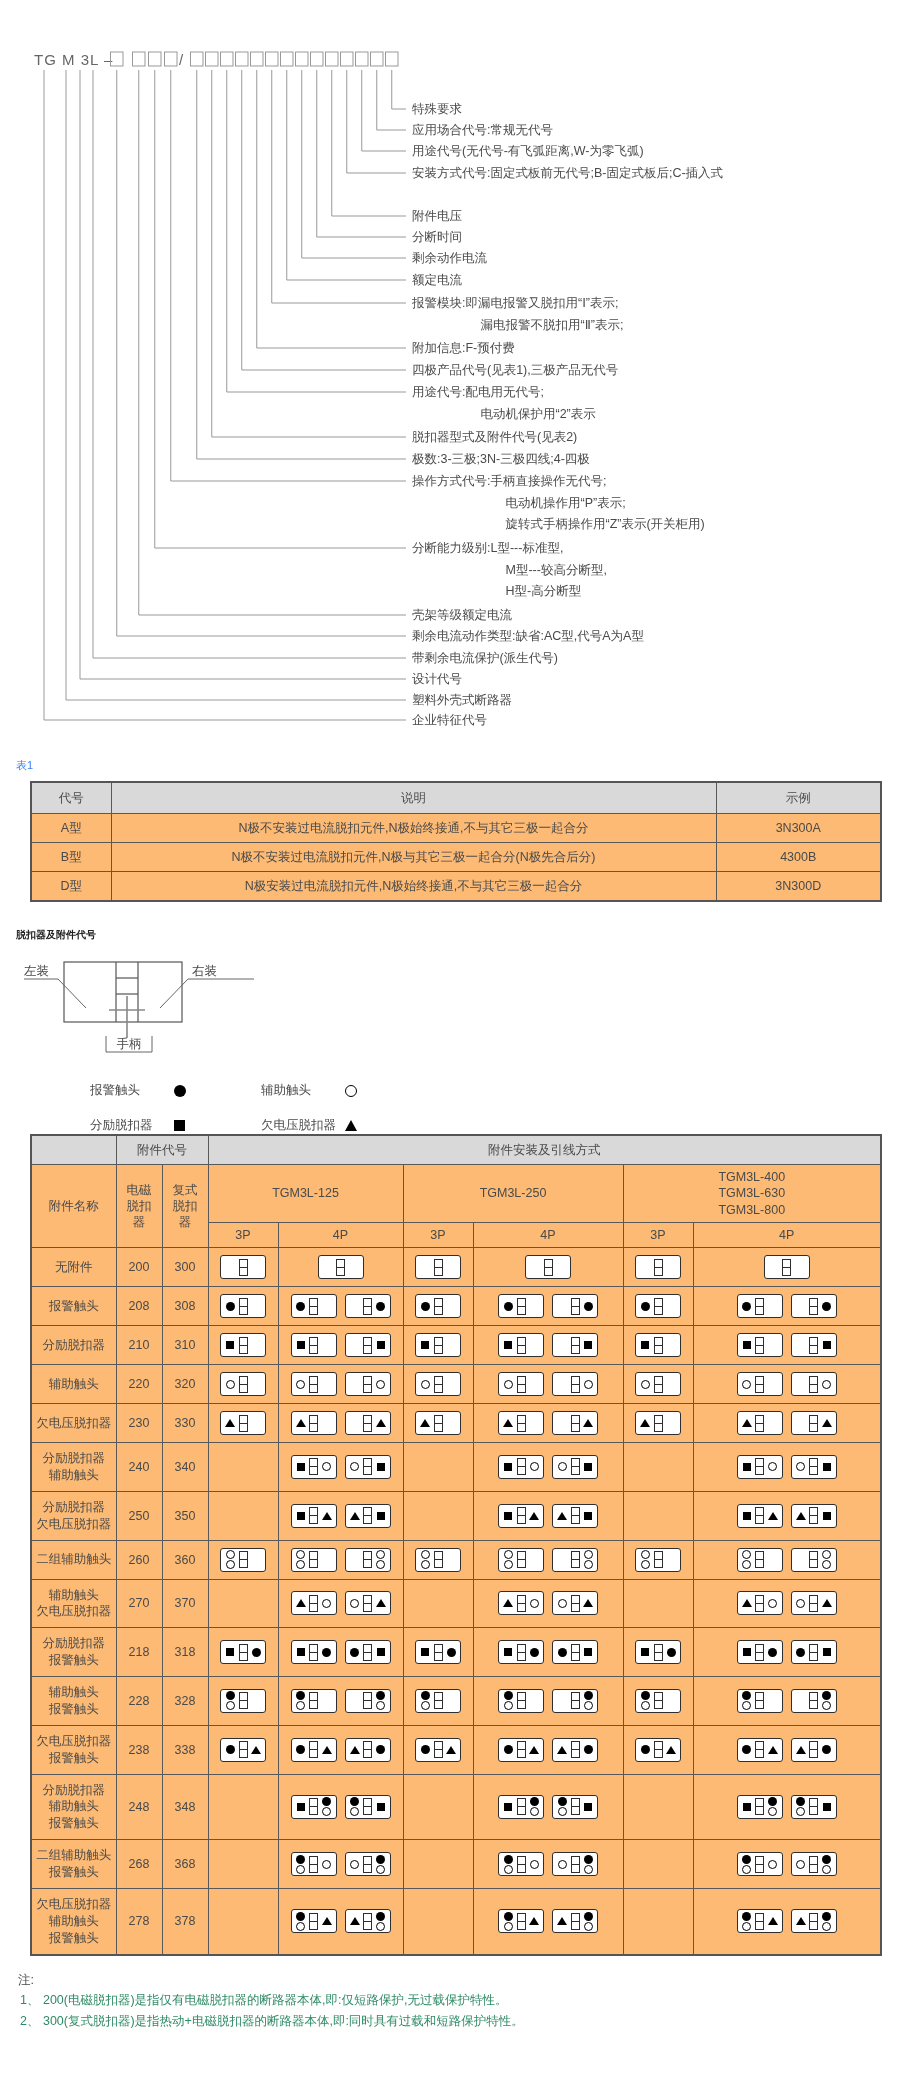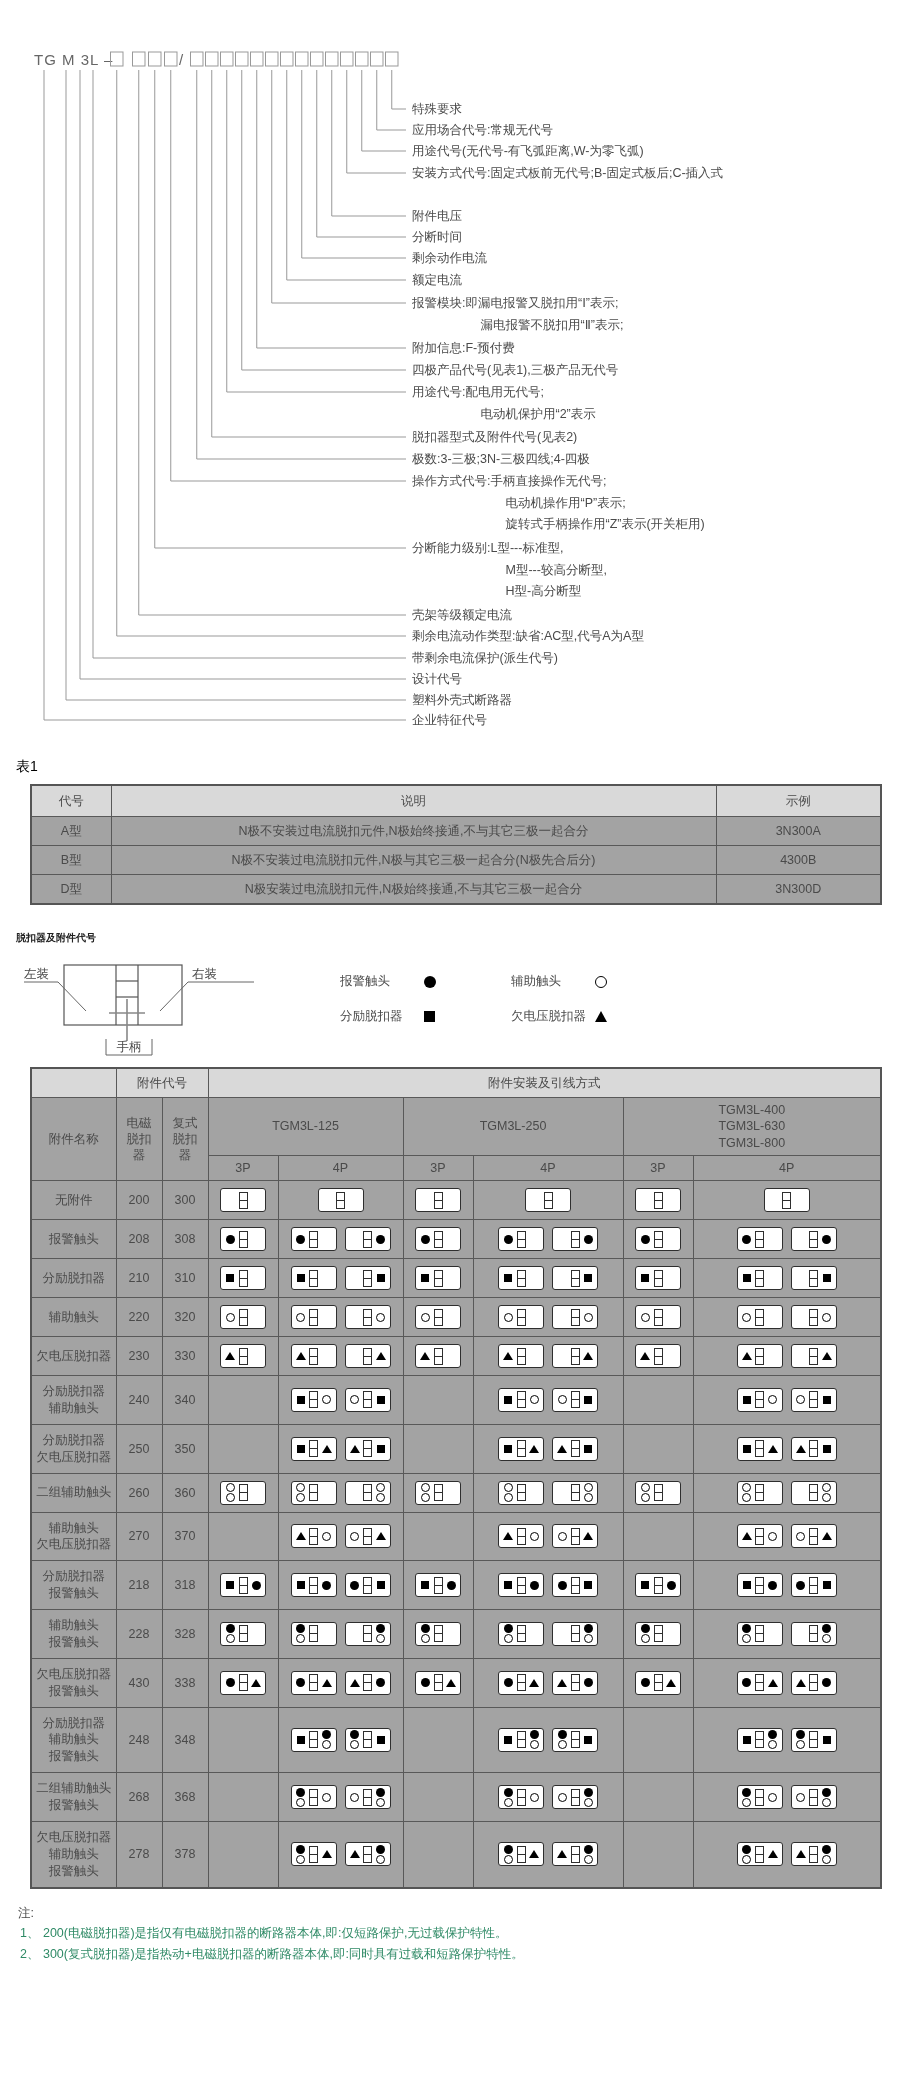--- a/index.html
+++ b/index.html
@@ -1,37 +1,37 @@
 <!DOCTYPE html>
 <html><head>
 <meta charset="utf-8">
 <style>
   html,body{margin:0;padding:0;background:#fff;}
   body{width:900px;font-family:"Liberation Sans","DejaVu Sans",sans-serif;color:#4a4a4a;}
   .page{padding:22px 14px 20px 14px;}
-  .caption{font-size:14px;color:#000000;margin:20px 0 8px 2px;}
+  .caption{font-size:11px;color:#3b82f6;margin:20px 0 8px 2px;}
   .sec-title{font-size:10px;font-weight:bold;color:#222;margin:26px 0 10px 2px;}
-  table{border-collapse:collapse;border:2px solid #555;table-layout:fixed;margin-left:16px;background:#a3a3a3;}
+  table{border-collapse:collapse;border:2px solid #555;table-layout:fixed;margin-left:16px;background:#fdba74;}
   th,td{border:1px solid #595959;font-size:12.5px;font-weight:normal;color:#4a4a4a;text-align:center;vertical-align:middle;padding:4px 4px;}
   .t1 th{background:#d9d9d9;height:22px;}
   .t1 td{height:20px;}
   .t2 thead .band th{background:#d9d9d9;height:20px;}
   .t2 thead th{line-height:1.3;}
   .t2 tbody td{padding:7px 3px;}
   .preline{white-space:pre-line;line-height:1.35;}
   .icons{display:flex;justify-content:center;align-items:center;gap:8px;}
   .bicon{width:46px;height:24px;border:1.5px solid #2e2e2e;border-radius:3px;display:inline-flex;align-items:center;justify-content:space-between;padding:0 3px;box-sizing:border-box;background:#fff;flex:none;}
   .bslot{width:12px;height:100%;display:flex;flex-direction:column;align-items:center;justify-content:center;gap:1px;}
   .bhandle{width:9px;height:17px;border:1px solid #2e2e2e;box-sizing:border-box;position:relative;flex:none;background:#fff;}
   .bhandle::after{content:"";position:absolute;left:-1px;right:-1px;top:7px;height:0;border-top:1px solid #2e2e2e;}
   .s-dot{width:9px;height:9px;border-radius:50%;background:#000;flex:none;}
   .s-circ{width:9px;height:9px;border-radius:50%;border:1.3px solid #000;box-sizing:border-box;background:#fff;flex:none;}
   .s-sq{width:8px;height:8px;background:#000;flex:none;}
   .s-tri{width:0;height:0;border-left:5px solid transparent;border-right:5px solid transparent;border-bottom:8px solid #000;flex:none;}
-  .acc-row{display:flex;align-items:flex-start;margin-left:6px;}
+  .acc-row{display:flex;align-items:flex-start;margin-left:6px;flex-direction:column;}
   .legend{margin-left:70px;margin-top:18px;display:grid;grid-template-columns:auto auto;column-gap:75px;row-gap:18px;}
   .legend-item{display:flex;align-items:center;}
   .legend-name{width:84px;font-size:12.5px;color:#4a4a4a;}
   .sym-dot{width:12px;height:12px;border-radius:50%;background:#000;}
   .sym-circ{width:12px;height:12px;border-radius:50%;border:1.5px solid #000;box-sizing:border-box;}
   .sym-sq{width:11px;height:11px;background:#000;}
   .sym-tri{width:0;height:0;border-left:6.5px solid transparent;border-right:6.5px solid transparent;border-bottom:11px solid #000;}
   .notes{margin:14px 0 0 4px;font-size:12.5px;line-height:1.65;}
   .note-item{margin-left:2px;}
 </style>
@@ -1203,21 +1203,21 @@
                   <span class="s-dot"></span>
                   <span class="s-circ"></span>
                 </span>
               </span>
             </div>
           </td>
         </tr>
         <tr>
           <td class="preline">欠电压脱扣器
 报警触头</td>
-          <td>430</td>
+          <td>238</td>
           <td>338</td>
           <td>
             <div class="icons">
               <span class="bicon">
                 <span class="bslot">
                   <span class="s-dot"></span>
                 </span>
                 <span class="bhandle"></span>
                 <span class="bslot">
                   <span class="s-tri"></span>

